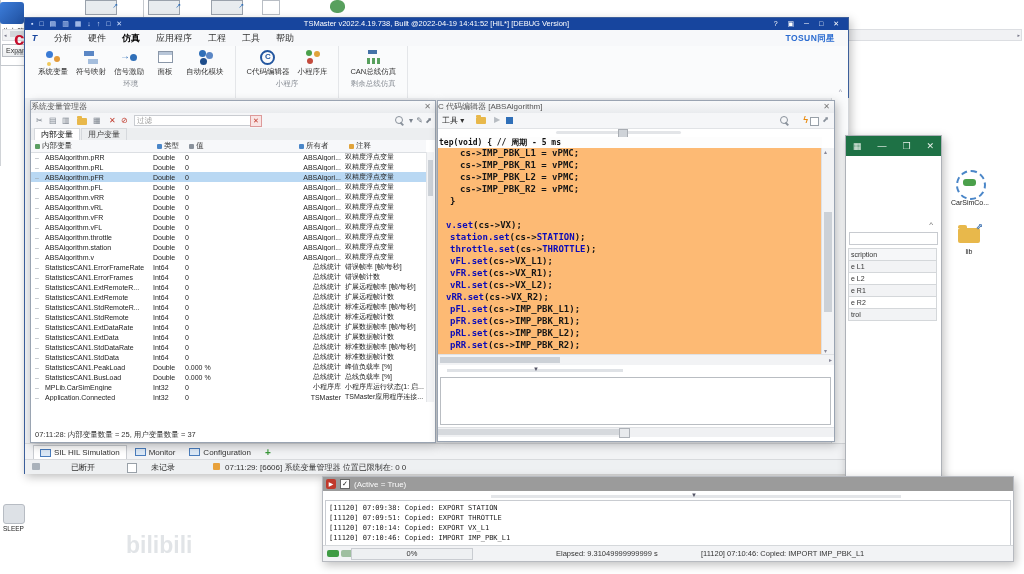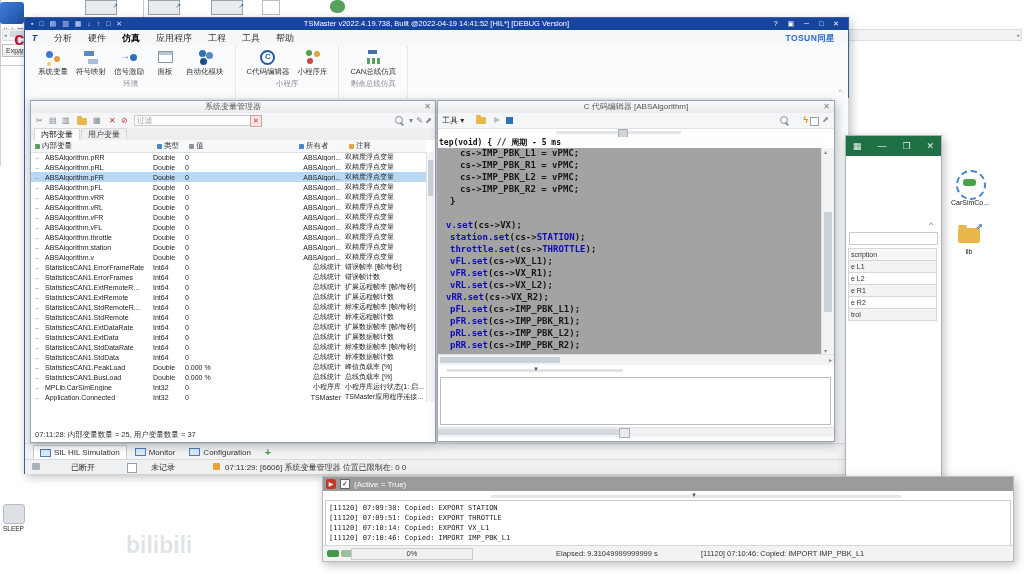--- a/index.html
+++ b/index.html
@@ -1,21 +1,21 @@
 <!DOCTYPE html>
 <html style="--titlebar: #17459e; --xlgreen: #1e7145; --carsimred: #c8102e; --codeblue: #0b0bb8;"><head>
 <meta charset="utf-8">
 <style>
   html,body{margin:0;padding:0}
   body{width:1024px;height:574px;position:relative;overflow:hidden;background:#fff;
        font-family:"Liberation Sans",sans-serif;color:#222}
   .abs{position:absolute}
   .win{position:absolute;background:#fff;border:1px solid #9aa4b2;box-shadow:2px 3px 9px rgba(0,0,0,.25)}
   .w-title{height:12px;background:linear-gradient(#f8f9fa,#e9ebee);border-bottom:1px solid #d4d7db;
-           font-size:8px;color:#555;text-align:center;line-height:12px;position:relative}
+           font-size:8px;color:#555;text-align:left;line-height:12px;position:relative}
   .w-close{position:absolute;right:4px;top:0;font-size:8px;color:#777;line-height:12px}
   
   #main{left:24px;top:17px;width:823px;height:455px;border:1px solid #3c5f9b;background:#f4f5f7;z-index:2}
   #m-title{position:absolute;left:0;top:0;right:0;height:12px;background:var(--titlebar,#17459e)}
   #m-title .qa{position:absolute;left:6px;top:0;color:#cfe0ff;font-size:7px;line-height:12px;letter-spacing:2px}
   #m-title .ttl{position:absolute;left:120px;right:120px;top:0;text-align:center;color:#fff;font-size:7.5px;line-height:12px;white-space:nowrap}
   #m-title .wc{position:absolute;right:5px;top:0;color:#fff;font-size:7px;line-height:12px;letter-spacing:4px}
   #m-menu{position:absolute;left:0;top:12px;right:0;height:16px;background:#f7f8fa;border-bottom:1px solid #e2e4e8;
           display:flex;align-items:center;font-size:9px;color:#333;padding-left:4px}
   #app-logo{width:11px;height:11px;color:#17459e;font-weight:bold;font-style:italic;font-size:9px;line-height:11px;text-align:center;margin-right:6px}
@@ -96,21 +96,21 @@
   .folder{width:10px;height:7px;background:#e8b84b;border-radius:1px;position:absolute}
   .folder::before{content:"";position:absolute;width:5px;height:2px;background:#e8b84b;top:-2px;left:0;border-radius:1px 1px 0 0}
   #ed-toolbar .play{position:absolute;left:56px;top:2px;color:#b7bcc2;font-size:8px}
   #ed-toolbar .stop{position:absolute;left:68px;top:4px;width:7px;height:7px;background:#2f6fb8}
   #ed-toolbar .flash{position:absolute;right:26px;top:2px;color:#e8890c;font-weight:bold;font-size:9px}
   #ed-toolbar .ext{position:absolute;right:5px;top:2px;color:#8a929c;font-size:8px}
   #ed-toolbar .boxic{position:absolute;right:15px;top:4px;width:7px;height:7px;border:1px solid #98a0a8;background:#fff}
   #ed-slider{position:absolute;left:118px;top:30px;width:125px;height:3px;background:#e3e5e8;border-radius:2px}
   #ed-slider .sth{position:absolute;left:62px;top:-2px;width:8px;height:7px;background:#cfd3d8;border:1px solid #a9adb3}
   #ed-headerline{position:absolute;left:1px;top:36px;right:12px;height:11px;font:700 8px "DejaVu Sans Mono",monospace;color:#111;line-height:11px;background:#fdfdfd;white-space:nowrap;overflow:hidden}
-  #ed-code{position:absolute;left:0;top:47px;right:12px;height:206px;background:#a3a3a3;overflow:hidden}
+  #ed-code{position:absolute;left:0;top:47px;right:12px;height:206px;background:#fdba74;overflow:hidden}
   .cl{height:12px;line-height:12px;font:700 9px "DejaVu Sans Mono",monospace;color:#161616;white-space:pre}
   .c-b{color:var(--codeblue,#0b0bb8)}
   #ed-vscroll{position:absolute;right:0;top:47px;width:12px;height:206px;background:#f2f3f5;border-left:1px solid #dfe1e4;font-size:6px;color:#889;text-align:center}
   #ed-vscroll .up{position:absolute;top:0;left:2px}
   #ed-vscroll .dn{position:absolute;bottom:0;left:2px}
   #ed-vscroll .thumb{position:absolute;left:2px;top:64px;width:8px;height:100px;background:#ccd1d7}
   #ed-hscroll{position:absolute;left:0;top:253px;right:0;height:10px;background:#f2f3f5;border-top:1px solid #dfe1e4}
   #ed-hscroll .thumb{position:absolute;left:2px;top:2px;width:120px;height:6px;background:#ccd1d7}
   #ed-hscroll .ar{position:absolute;right:2px;top:1px;font-size:6px;color:#889}
   #ed-slider2{position:absolute;left:9px;top:268px;width:176px;height:3px;background:#dfe2e6}

